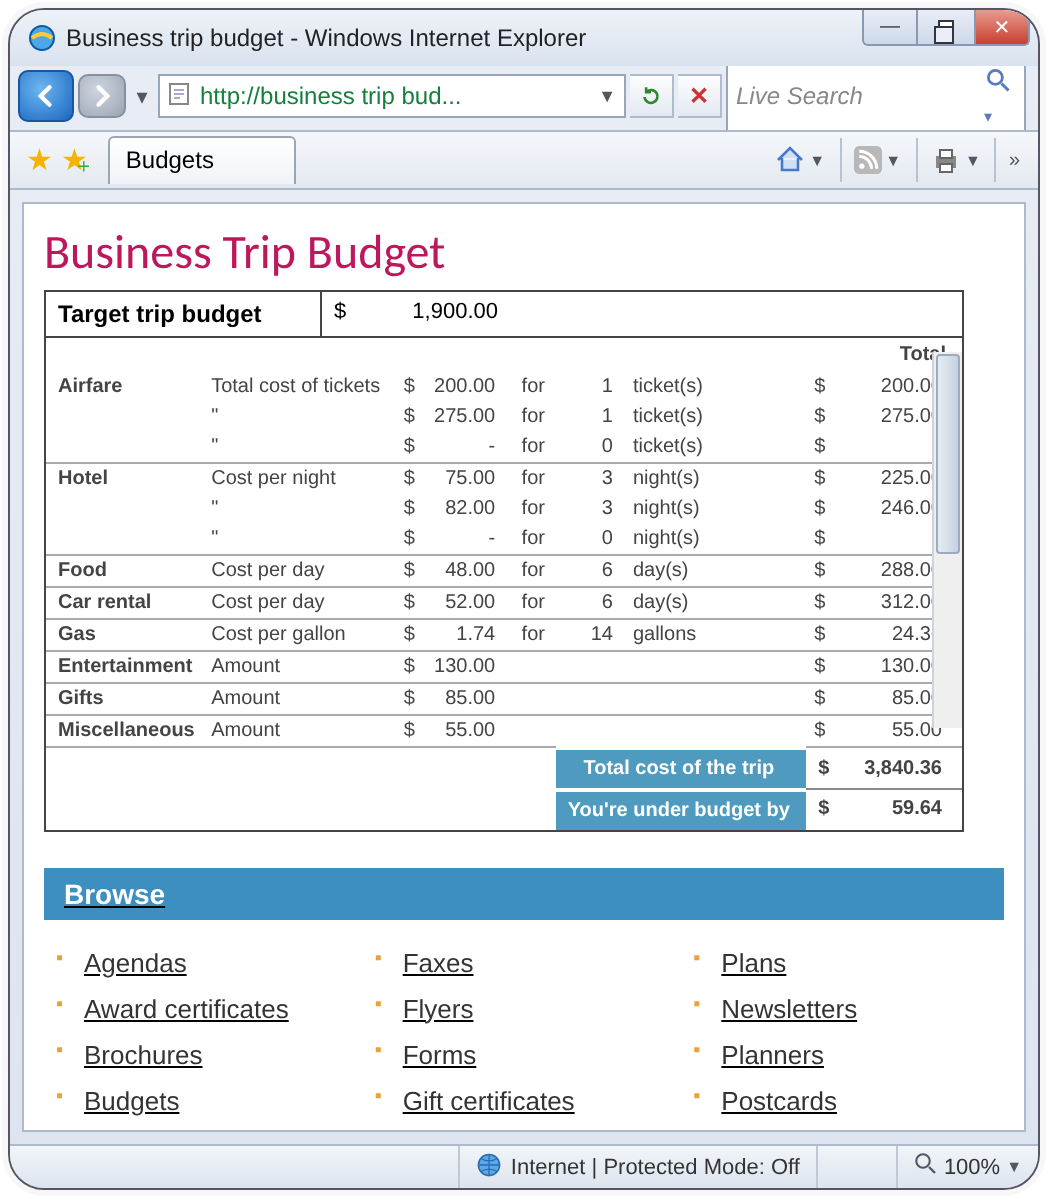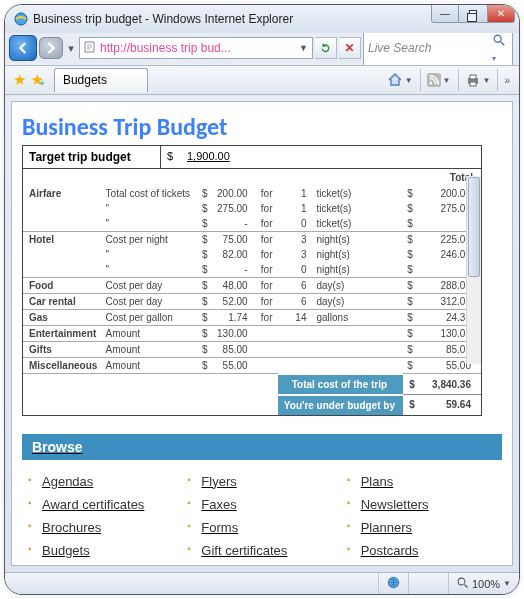--- a/index.html
+++ b/index.html
@@ -69,21 +69,21 @@
   }
   .navbtn.fwd { width:24px; height:22px; background: radial-gradient(circle at 40% 35%, #cfd6df,#9aa4b3); border-color:#8790a0; color:#fff;}
   .navbtn svg { width:14px; height:14px; }
   .navdrop { width:12px; height:22px; display:flex; align-items:center; justify-content:center; color:#556;}
   .addrfield {
     flex: 1;
     height: 22px; border:1px solid #98a6ba;
     background:#fff; display:flex; align-items:center;
     padding: 0 4px; gap:4px; font-size:12px;
   }
-  .addrfield .url { flex:1; white-space:nowrap; overflow:hidden; color:#ec4899; }
+  .addrfield .url { flex:1; white-space:nowrap; overflow:hidden; color:#15803d; }
   .addrfield .dd { color:#556; font-size:9px;}
   .abtn {
     width:22px; height:22px;
     border:1px solid #b0bccd; border-left:none;
     background: linear-gradient(#fdfdfe,#e3e9f2);
     display:flex;align-items:center;justify-content:center;
   }
   .abtn.refresh svg { color:#2a8a2a; width:13px; height:13px;}
   .abtn.stop { color:#c33; font-weight:bold; font-size:12px;}
   .searchfield {
@@ -134,43 +134,43 @@
     border:1px solid #aeb9ca;
     overflow:hidden;
   }
   .page {
     position:absolute; inset:0;
     overflow-y: scroll;
     overflow-x: scroll;
     padding: 10px 4px 10px 10px;
   }
   .page h1 {
-    color:#3b82f6;
+    color:#be185d;
     font-family: Calibri, sans-serif;
     font-size: 24px;
-    font-weight: bold;
+    font-weight: normal;
     margin-bottom: 4px;
   }
   .budget-box {
     border:1px solid #444;
     background:#fff;
     width: 460px;
     position:relative;
   }
   .target-row {
     display:flex;
     border-bottom:1px solid #444;
   }
   .target-row .lbl {
     width:138px; padding:4px 6px;
     font-weight:bold; border-right:1px solid #444;
     font-size:12px;
   }
   .target-row .cur { width:18px; padding:4px 2px; text-align:center; font-size:11px;}
-  .target-row .val { padding:4px 8px; text-align:left; width:78px; font-size:11px;text-decoration:underline;}
+  .target-row .val { padding:4px 8px; text-align:right; width:78px; font-size:11px;}
 
   .grid {
     width:100%;
     font-size:10px;
     color:#444;
     border-collapse:collapse;
     position:relative;
   }
   .grid th { font-weight:bold; text-align:right; padding:3px 8px 3px 2px; font-size:10px;}
   .grid td { padding:2px 4px; white-space:nowrap; vertical-align:middle;}
@@ -519,22 +519,22 @@
       <div class="browse-section">
         <div class="browse-hdr">Browse</div>
         <div class="browse-cols">
           <ul id="bc1">
               <li>Agendas</li>
               <li>Award certificates</li>
               <li>Brochures</li>
               <li>Budgets</li>
             </ul>
           <ul id="bc2">
+              <li>Faxes</li>
               <li>Flyers</li>
-              <li>Faxes</li>
               <li>Forms</li>
               <li>Gift certificates</li>
             </ul>
           <ul id="bc3">
               <li>Plans</li>
               <li>Newsletters</li>
               <li>Planners</li>
               <li>Postcards</li>
             </ul>
         </div>
@@ -546,20 +546,21 @@
 
   <div class="statusbar">
     <div class="spacer"></div>
     <div class="pane">
       <span class="globe">
         <svg width="13" height="13" viewBox="0 0 16 16">
             <circle cx="8" cy="8" r="6.5" fill="#5aa8e8" stroke="#2a6bb0"></circle>
             <path d="M2 8h12M8 2v12M3 4q5 3 10 0M3 12q5 -3 10 0" stroke="#2a6bb0" stroke-width="0.8" fill="none"></path>
           </svg>
       </span>
+      <span>Internet | Protected Mode: Off</span>
     </div>
     <div class="pane" style="width:40px;"></div>
     <div class="pane zoom">
       <span>
         <svg width="12" height="12" viewBox="0 0 16 16">
             <circle cx="6" cy="6" r="4.5" stroke="#556" stroke-width="1.4" fill="none"></circle>
             <path d="M10 10l4 4" stroke="#556" stroke-width="1.6"></path>
           </svg>
       </span>
       <span>100%</span>

